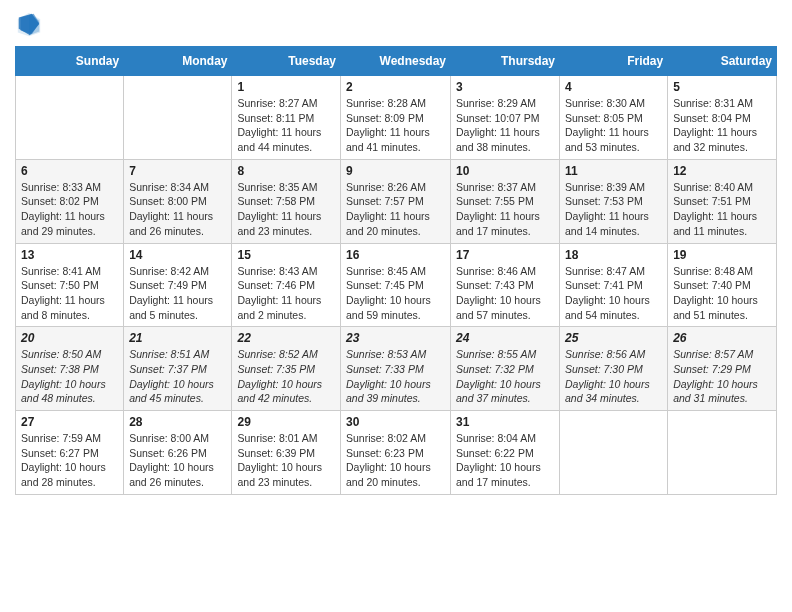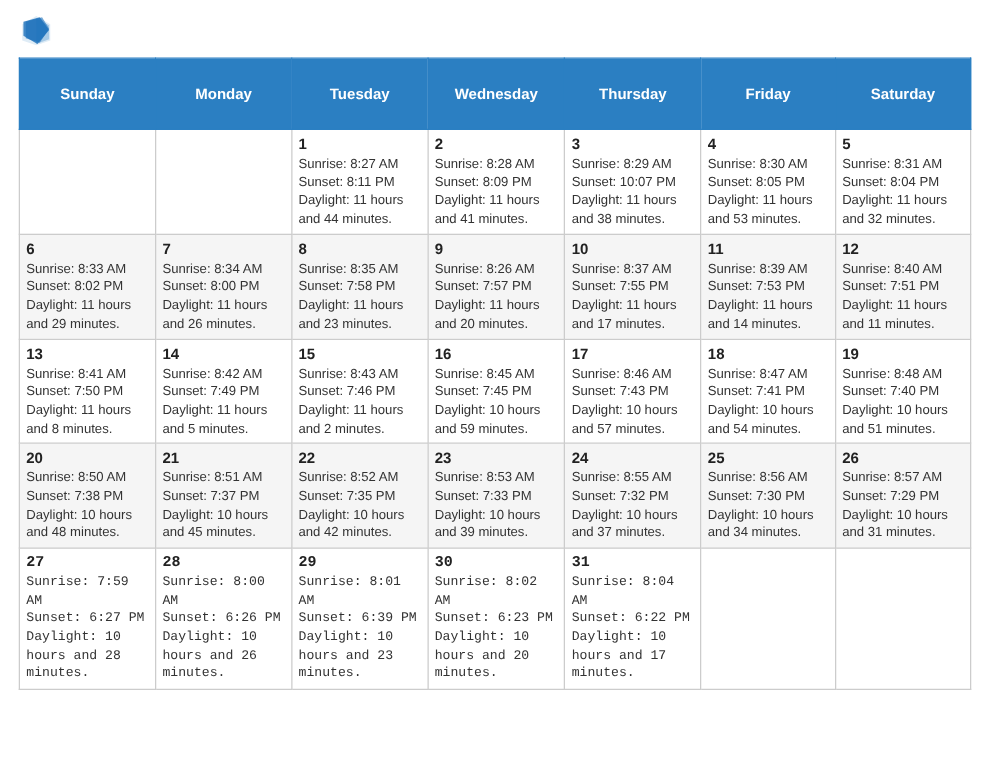--- a/index.html
+++ b/index.html
@@ -54,22 +54,22 @@
       color: #444;
     }
     .calendar-table {
       width: 100%;
       border-collapse: collapse;
       font-size: 11px;
     }
     .calendar-table th {
       background: #2b7fc2;
       color: #fff;
-      padding: 21px 4px;
-      text-align: center;
+      padding: 7px 4px;
+      text-align: right;
       font-size: 12px;
       font-weight: bold;
       border: 1px solid #2b7fc2;
     }
     .calendar-table td {
       border: 1px solid #ccc;
       vertical-align: top;
       padding: 4px 5px;
       width: 113px;
       min-height: 70px;
@@ -93,22 +93,22 @@
       font-size: 10.5px;
       line-height: 1.4;
     }
     .empty-cell {
       background: #fff !important;
     }
     
     .row-week1 td { background: #ffffff; }
     .row-week2 td { background: #f0f0f0; }
     .row-week3 td { background: #ffffff; }
-    .row-week4 td { background: #f0f0f0; }
-    .row-week5 td { background: #ffffff; font-family: Liberation Mono, monospace; }
+    .row-week4 td { background: #f0f0f0; font-style: italic; }
+    .row-week5 td { background: #ffffff; }
   </style>
 </head>
 <body>
 
 <div class="page">
   <div class="header">
     <div class="logo">
       <svg class="logo-icon" viewBox="0 0 30 30" xmlns="http://www.w3.org/2000/svg">
         <polygon points="15,3 27,10 27,24 15,28 3,24 3,10" fill="#2b7fc2" opacity="0.15"></polygon>
         <polygon points="15,5 26,11 26,23 15,27" fill="#2b7fc2" opacity="0.3"></polygon>

